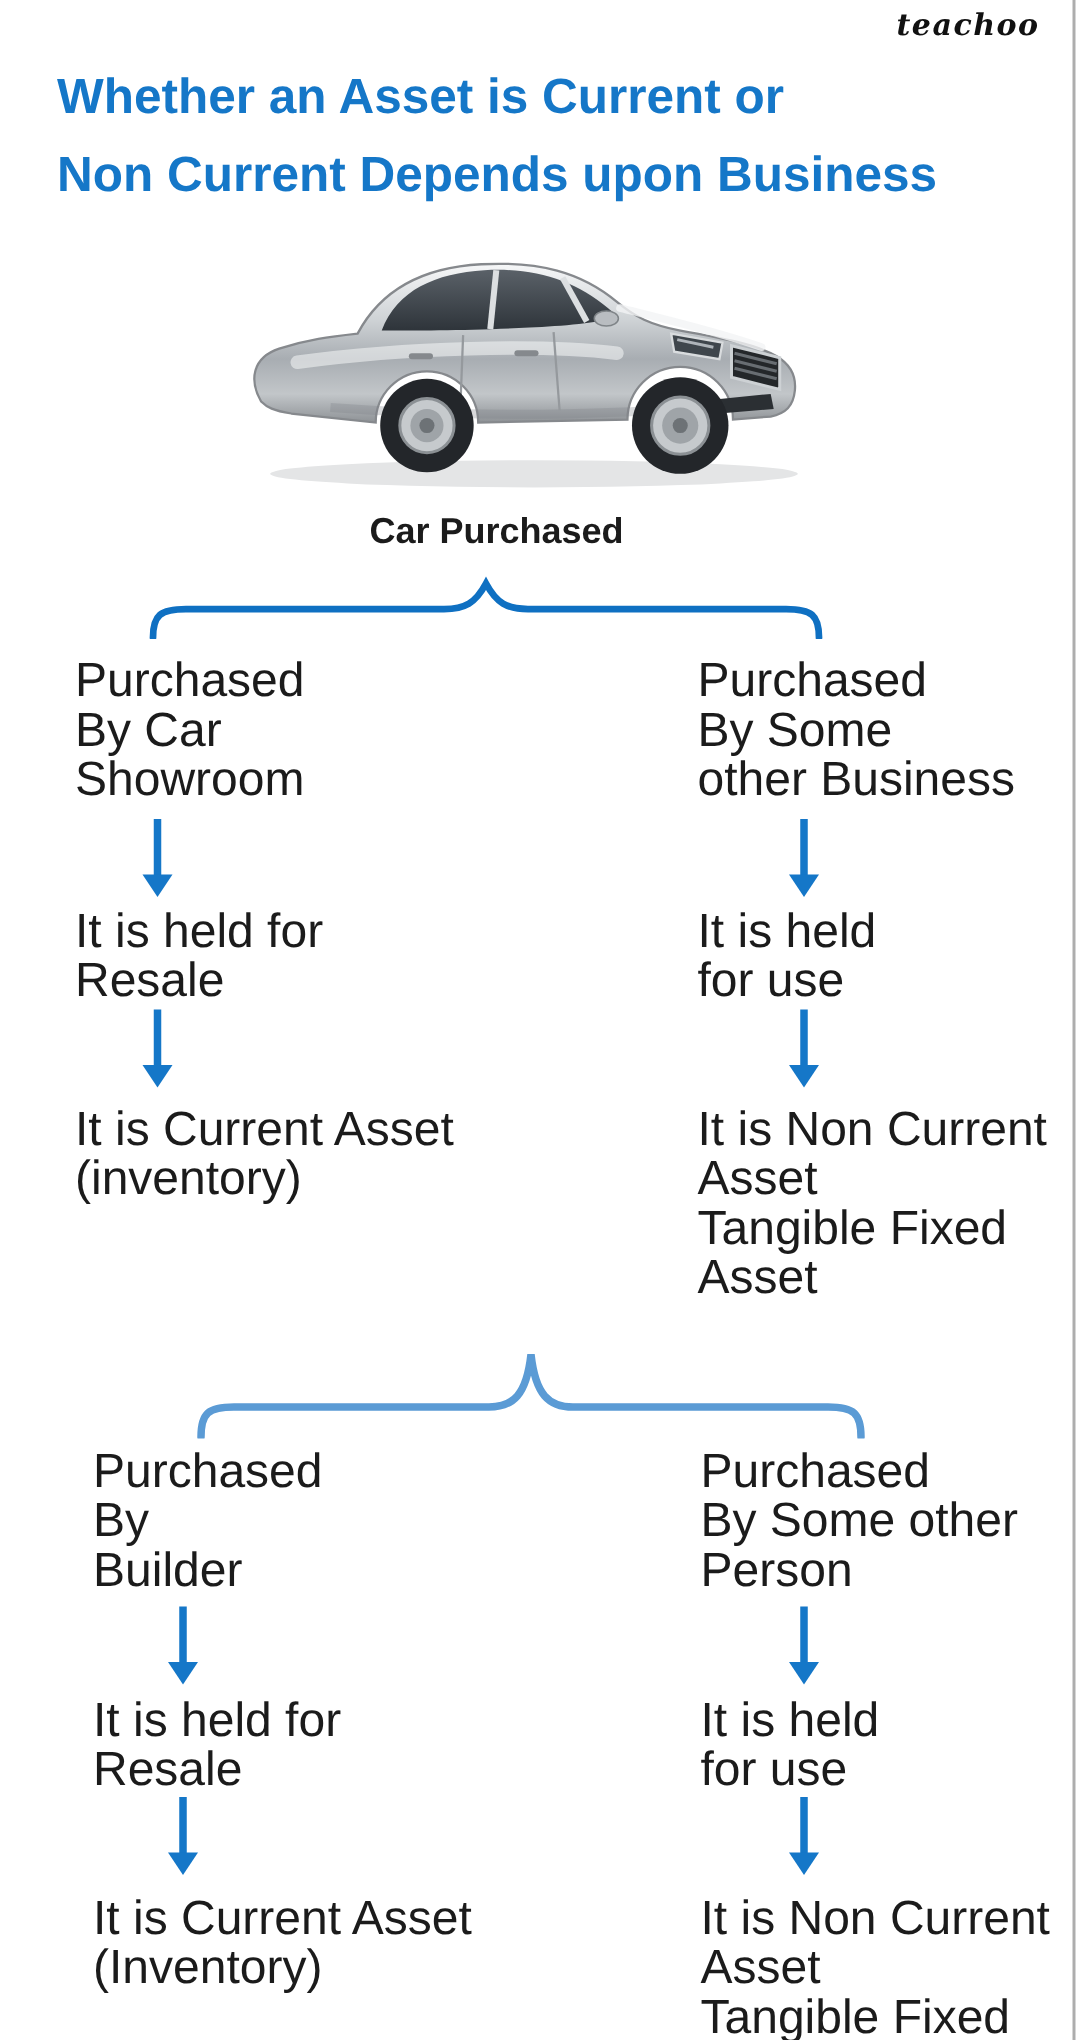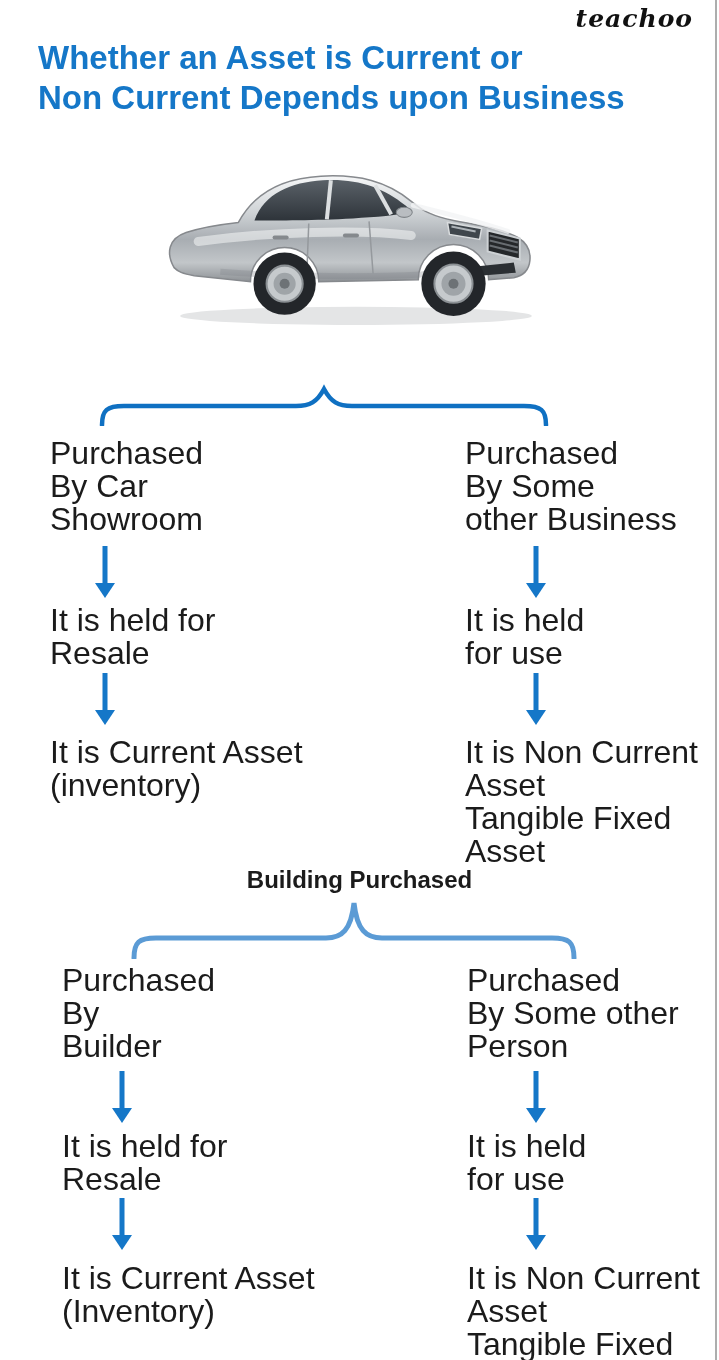--- a/index.html
+++ b/index.html
@@ -7,25 +7,25 @@
     position:relative; width:719px; height:1360px; margin:0 auto;
     background:#ffffff; overflow:hidden;
     font-family:"Liberation Sans", sans-serif;
     color:var(--text-black, #1b1b1b);
   }
   .edge-line { position:absolute; top:0; bottom:0; left:715px; width:2px; background:var(--border-gray,#adadad); }
 
   .logo {
     position:absolute; top:4px; right:26px;
     font-family:"DejaVu Serif", serif; font-style:italic; font-weight:bold;
-    font-size:25px; color:#111; letter-spacing:1px;
+    font-size:20px; color:#111; letter-spacing:1px;
   }
   .title {
     position:absolute; left:38px; top:38px; width:680px;
-    font-size:33px; font-weight:bold; line-height:40px;
+    font-size:33px; font-weight:bold; line-height:52px;
     color:var(--title-blue,#1577c8); white-space:pre-line; letter-spacing:0px;
   }
 
   .car { position:absolute; left:160px; top:143px; width:392px; height:192px; }
 
   .sec-heading { position:absolute; font-size:24px; font-weight:bold; text-align:center; }
   .h1 { left:0px; top:341px; width:662px; }
   .h2 { left:0px; top:866px; width:719px; }
 
   .brace { position:absolute; }
@@ -118,20 +118,21 @@
       <circle cx="124" cy="140" r="18" fill="#c6cacd" stroke="#8b9094" stroke-width="2"></circle>
       <circle cx="124" cy="140" r="11" fill="#9fa4a8"></circle>
       <circle cx="124" cy="140" r="5" fill="#6d7276"></circle>
       <circle cx="292" cy="140" r="32" fill="#23262a"></circle>
       <circle cx="292" cy="140" r="19" fill="#c6cacd" stroke="#8b9094" stroke-width="2"></circle>
       <circle cx="292" cy="140" r="12" fill="#9fa4a8"></circle>
       <circle cx="292" cy="140" r="5" fill="#6d7276"></circle>
     </svg>
   </div>
 
+  <div class="sec-heading h1">Car Purchased</div>
 
   <div class="brace b1">
     <svg viewBox="0 0 452 42" preserveAspectRatio="none">
       <path d="M 4,41 C 4,26 9,22 26,22 L 198,22 C 212,22 219,18 226,5 C 233,18 240,22 254,22 L 426,22 C 443,22 448,26 448,41" fill="none" stroke="currentColor" stroke-width="4.5" stroke-linecap="round"></path>
     </svg>
   </div>
 
   <div class="txt s1-lc">Purchased
 By Car
 Showroom</div>
@@ -148,21 +149,20 @@
 for use</div>
 
   <div class="arrow a-s1-l2"></div>
   <div class="arrow a-s1-r2"></div>
 
   <div class="txt s1-lres">It is Current Asset
 (inventory)</div>
   <div class="txt s1-rres">It is Non Current Asset
 Tangible Fixed Asset</div>
 
-  <div class="sec-heading h2">Building Purchased</div>
 
   <div class="brace b2">
     <svg viewBox="0 0 448 58" preserveAspectRatio="none">
       <path d="M 4,57 C 4,41 9,37 26,37 L 196,37 C 212,37 221,29 224,2 C 227,29 236,37 252,37 L 422,37 C 439,37 444,41 444,57" fill="none" stroke="currentColor" stroke-width="5" stroke-linecap="round"></path>
     </svg>
   </div>
 
   <div class="txt s2-lc">Purchased
 By
 Builder</div>

